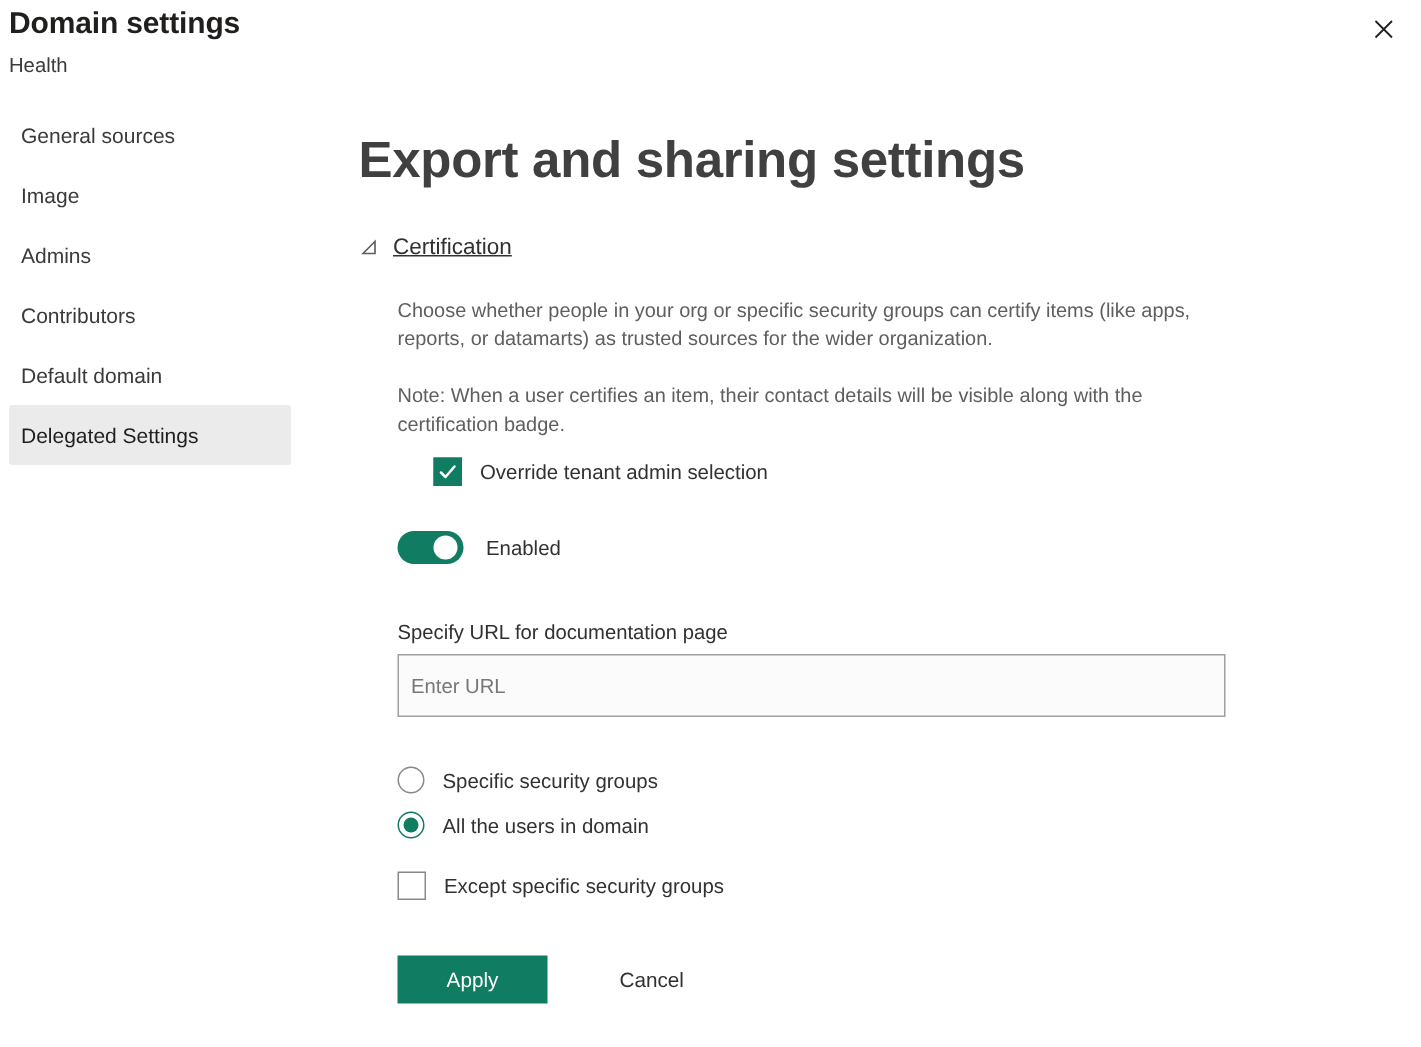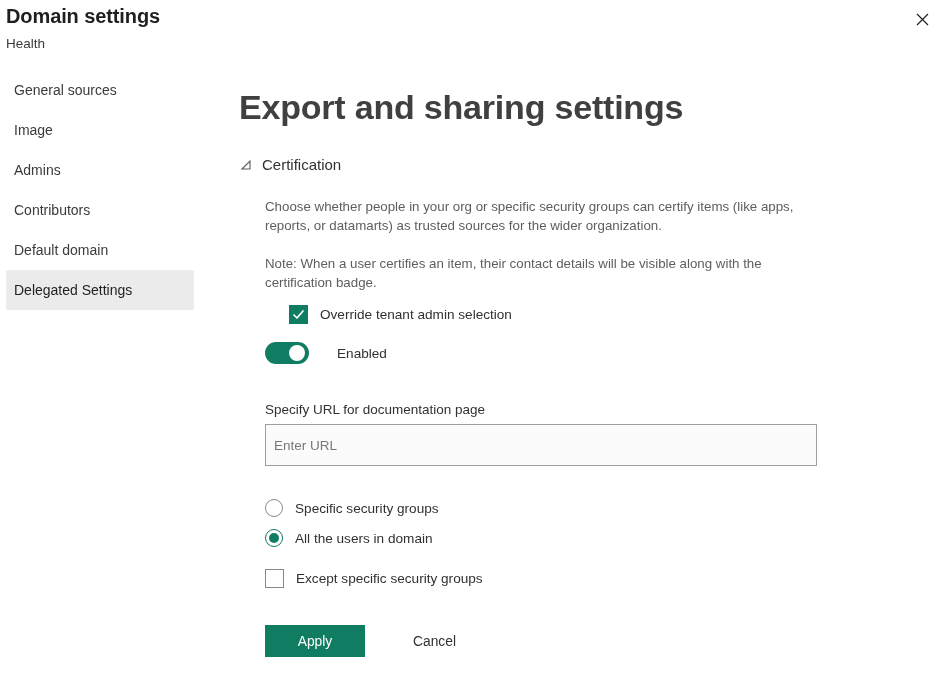--- a/index.html
+++ b/index.html
@@ -108,20 +108,21 @@
     height: 14px;
     display: inline-flex;
     align-items: center;
     justify-content: center;
     color: #605e5c;
     flex: 0 0 auto;
   }
   .section-header-label {
     font-size: 15px;
     color: #323130;
+    text-decoration: underline;
   }
 
   .section-body {
     padding-left: 26px;
   }
   .para {
     font-size: 13.3px;
     line-height: 19px;
     color: #605e5c;
     max-width: 546px;
@@ -156,22 +157,22 @@
   }
   .check-label {
     font-size: 13.6px;
     color: #323130;
   }
 
   
   .toggle-row {
     display: flex;
     align-items: center;
-    gap: 28px;
-    margin-top: 18px;
+    gap: 15px;
+    margin-top: 30px;
     cursor: pointer;
   }
   .toggle {
     width: 44px;
     height: 22px;
     border-radius: 11px;
     background: #107c62;
     position: relative;
     flex: 0 0 auto;
   }

